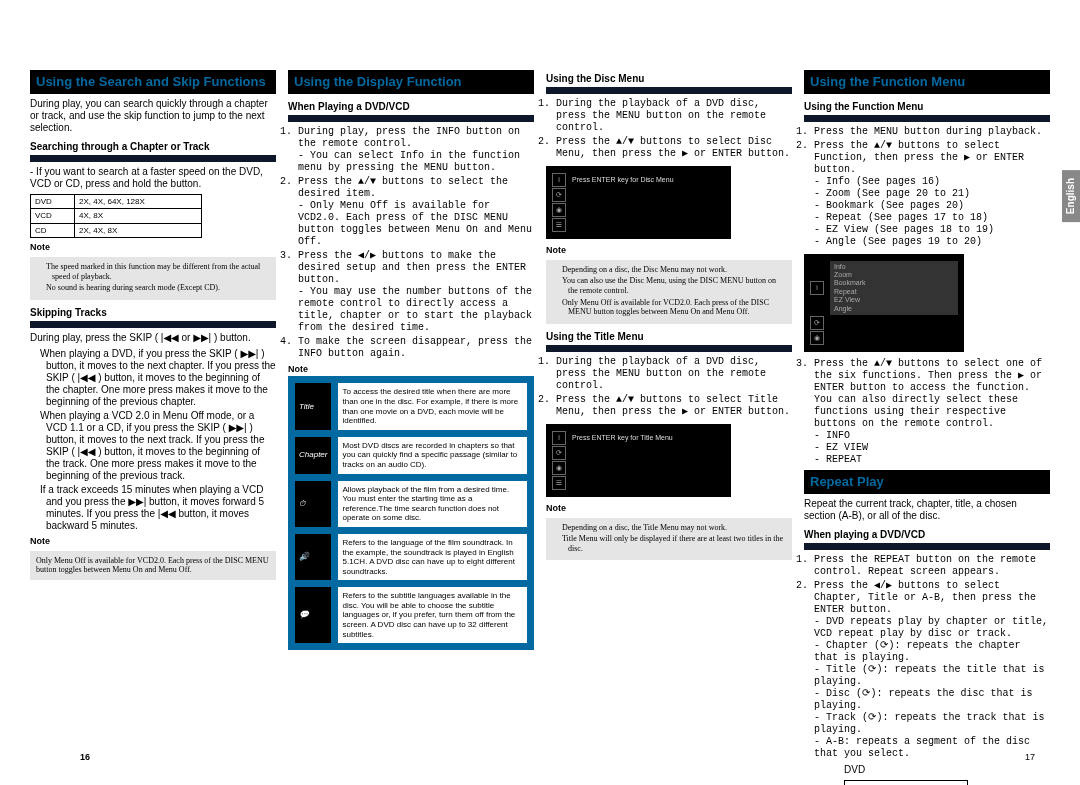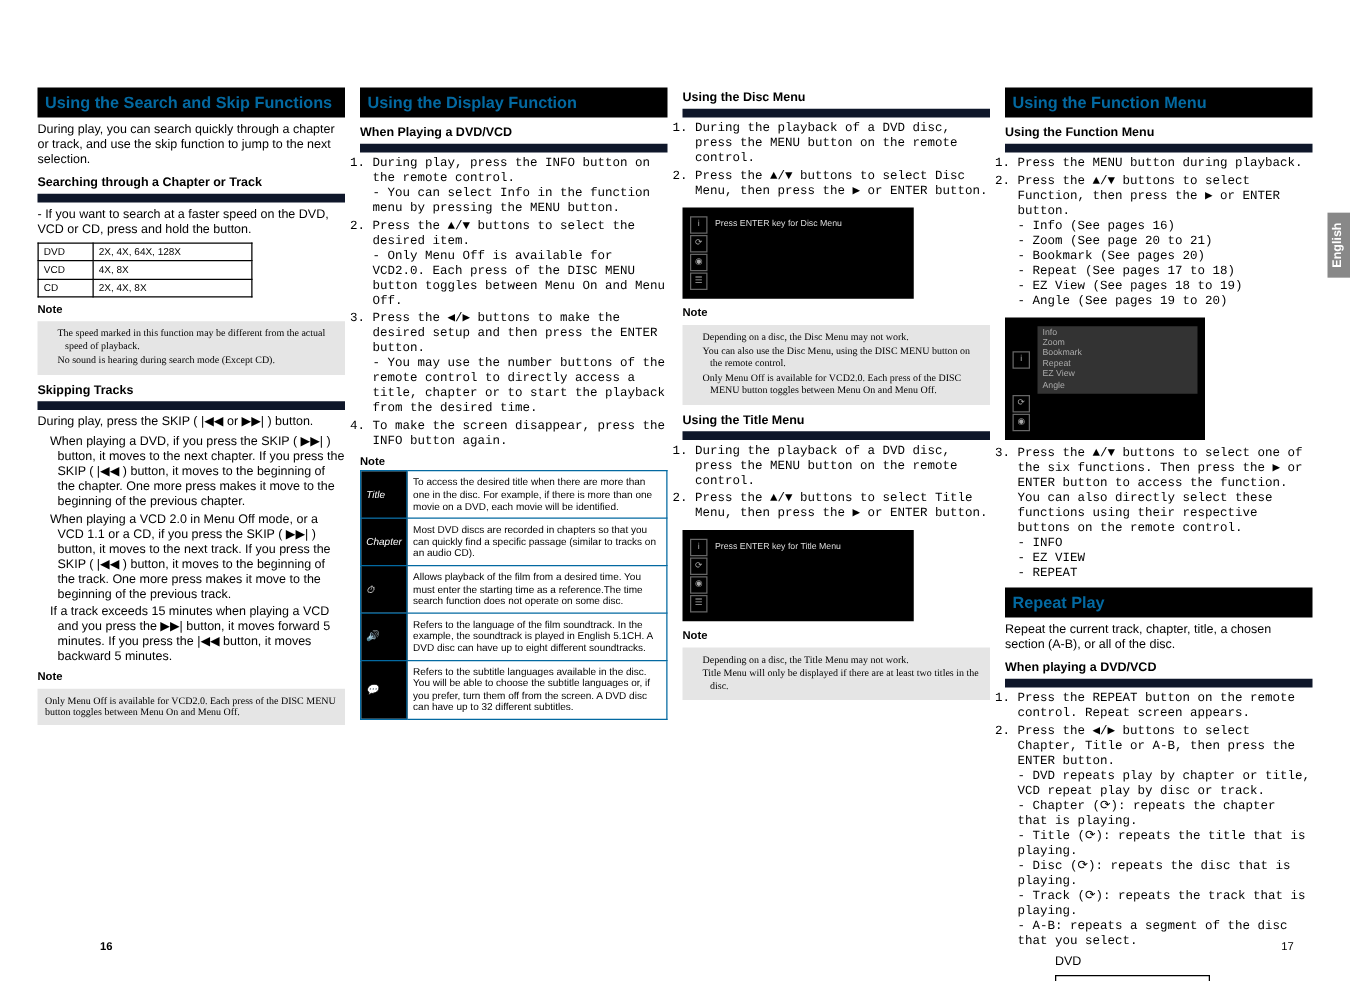--- a/index.html
+++ b/index.html
@@ -8,21 +8,21 @@
 .column { flex: 1; min-width: 0; }
 .side-tab { position: absolute; right: 0px; top: 170px; background: #888; color: #fff; font-weight: bold; font-size: 10px; padding: 8px 3px; writing-mode: vertical-rl; transform: rotate(180deg); }
 .section-header { background: #000; color: #0369a1; font-weight: bold; font-size: 13px; padding: 4px 6px; margin-bottom: 4px; }
 .subsection { font-weight: bold; font-size: 10px; padding: 3px 0 2px 0; border-bottom: 7px solid #0f172a; margin-bottom: 4px; }
 .note-label { font-weight: bold; font-size: 9px; margin: 4px 0 2px 0; }
 .body-text { font-size: 10px; margin-bottom: 4px; }
 .note-box { background: #e5e5e5; padding: 5px 6px; font-size: 8px; margin: 4px 0; font-family: Liberation Serif, serif; }
 table.speed-table { border-collapse: collapse; width: 70%; margin: 4px 0; font-size: 8px; }
 table.speed-table td { border: 1px solid #000; padding: 2px 4px; }
 table.display-table { border-collapse: collapse; width: 100%; font-size: 8px; margin-top: 2px;}
-table.display-table td { border: 1px solid #0369a1; padding: 4px; vertical-align: top; }
+table.display-table td { border: 7px solid #0369a1; padding: 4px; vertical-align: top; }
 table.display-table td.icon-cell { width: 26px; background: #000; color:#fff; vertical-align: middle; font-style: italic; }
 .osd-box { background: #000; color: #aaa; width: 75%; margin: 6px 0; padding: 6px; font-size: 7px; }
 .osd-row { display:flex; align-items:center; gap:6px; margin:1px 0;}
 .osd-icon { width:14px; height:14px; border:1px solid #666; display:flex;align-items:center;justify-content:center;font-size:7px;}
 .rep-box { border:1px solid #000; width:60%; height:30px; margin:3px 0; padding:4px; font-size:7px; display:flex; align-items:center; gap:8px;}
 .pagenum { position: absolute; bottom: 22px; font-size: 9px; }
 .pagenum.left { left: 80px; font-weight: bold; }
 .pagenum.right { right: 45px; }
 ul.dashlist, ol.numlist { padding-left: 10px; }
 ul.dashlist li { list-style: none; text-indent: -6px; padding-left: 6px; margin-bottom: 2px;}

